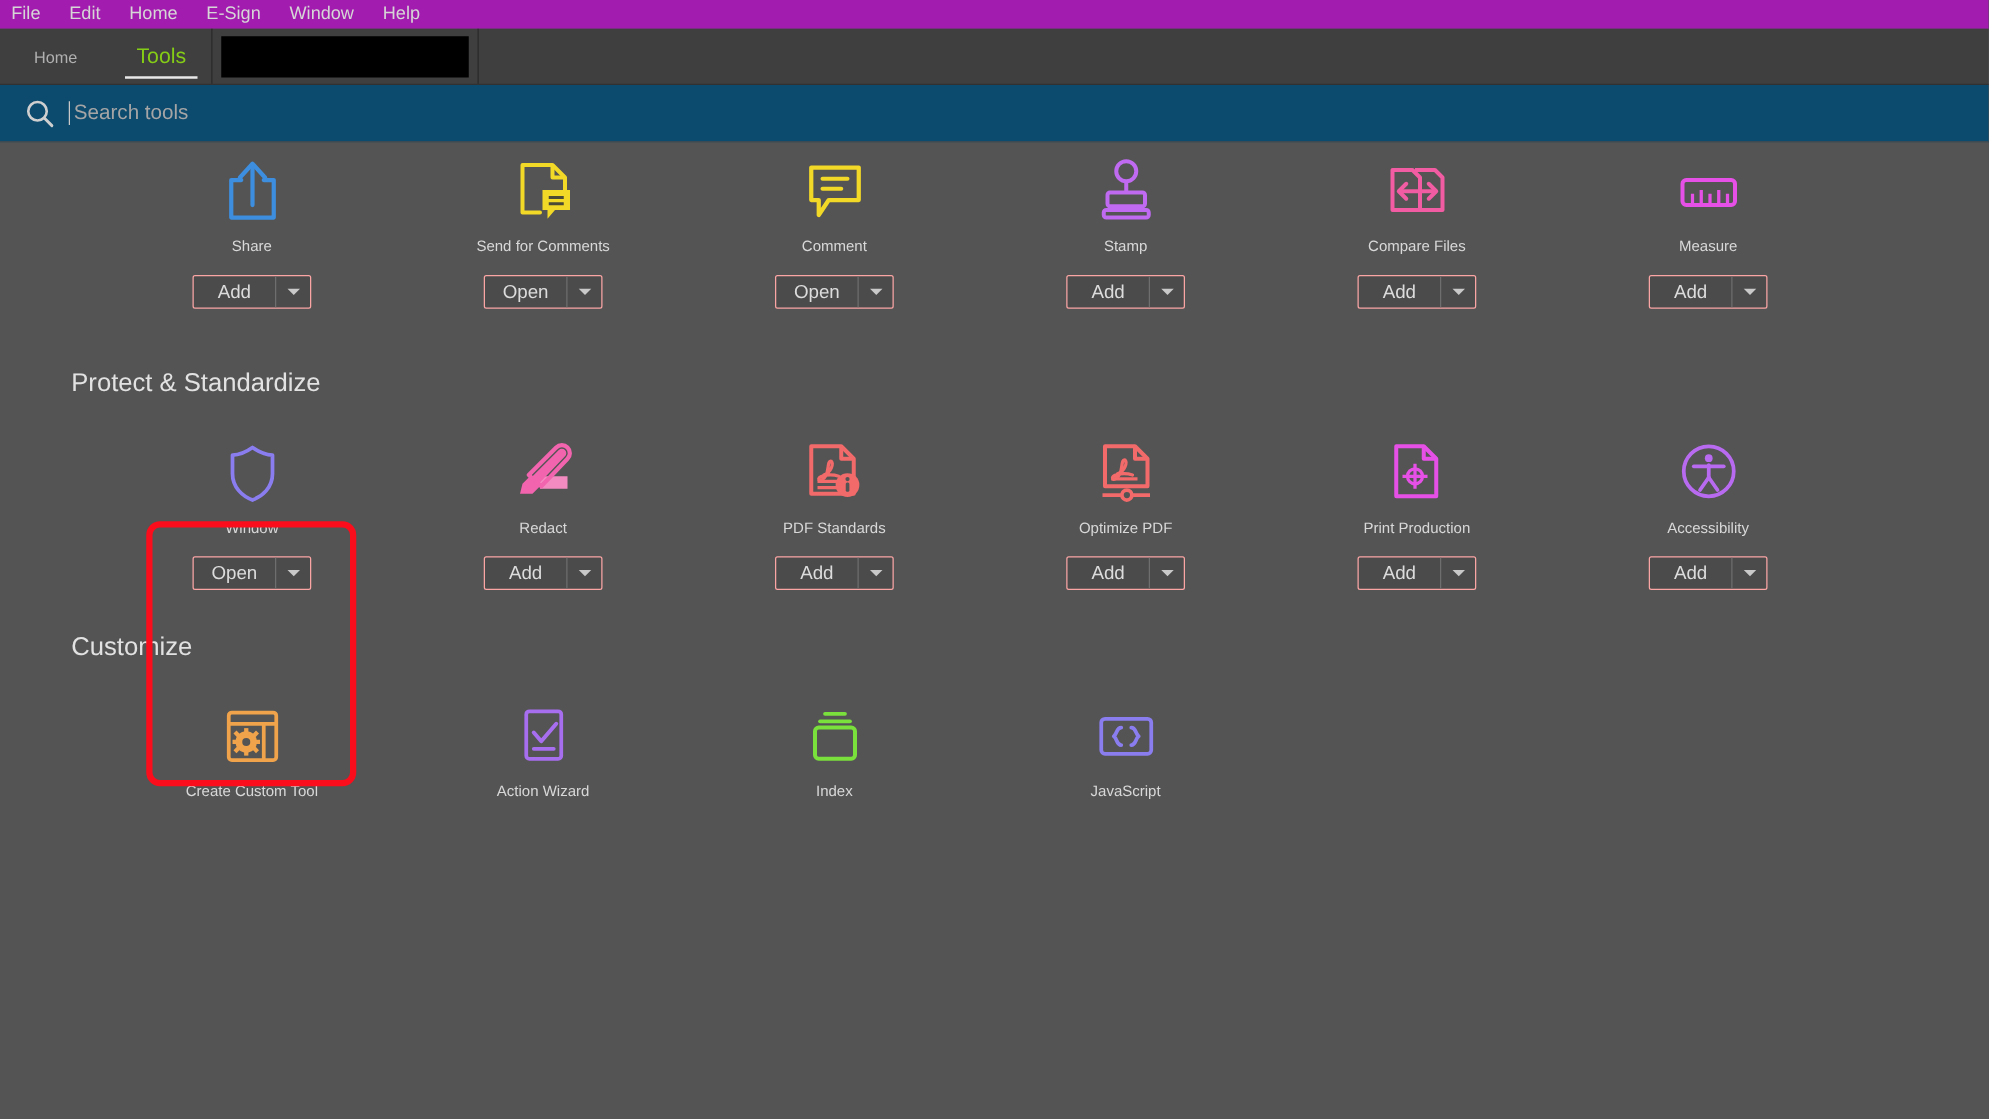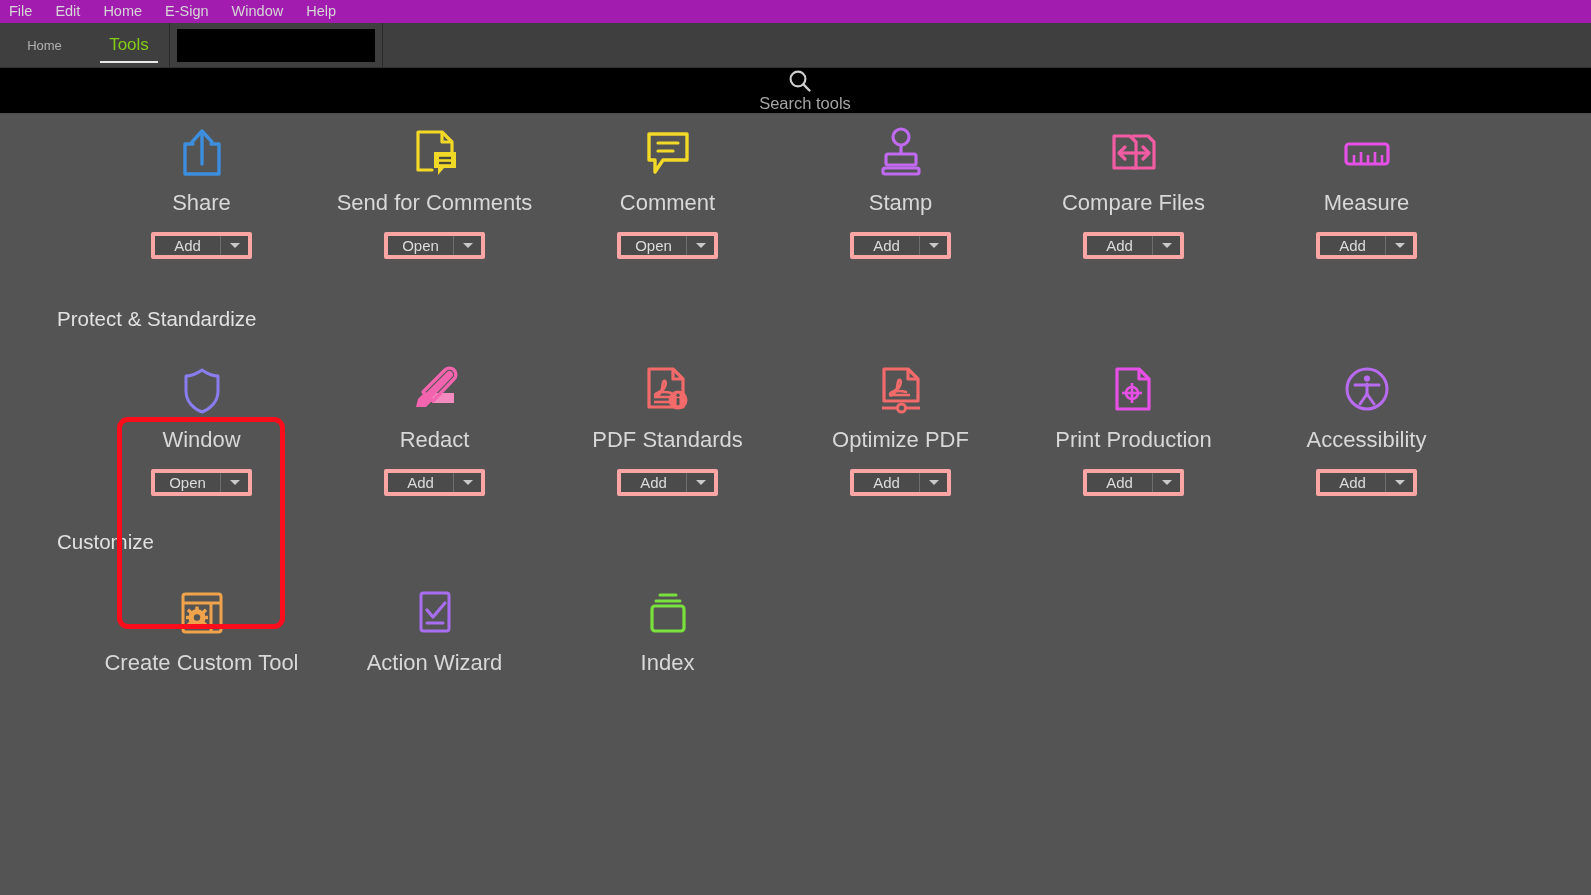--- a/index.html
+++ b/index.html
@@ -59,26 +59,25 @@
     width: 212px;
     display: flex; align-items: center; justify-content: center;
   }
   .redacted-doc-tab .blackbox {
     width: 198px; height: 33px; background: #000000;
   }
 
   
   .searchbar {
     height: 46px;
-    background: #000000;
+    background: #0c4a6e;
     display: flex;
     align-items: center;
     padding-left: 19px;
     border-bottom: 1px solid #4b4b4b;
-    flex-direction: column;
   }
   .search-icon { width: 26px; height: 26px; flex: 0 0 auto; margin-right: 10px; }
   .search-caret {
     width: 1px; height: 19px; background: #c8c8c8; margin-right: 3px;
   }
   .search-placeholder { color: #a5a5a5; font-size: 16.5px; }
 
   
   .content {
     background: #545454;
@@ -106,31 +105,31 @@
     align-items: center;
     position: relative;
   }
   .tile-icon {
     height: 62px;
     display: flex; align-items: center; justify-content: center;
     margin-bottom: 6px;
   }
   .tile-label {
     color: #d8d8d8;
-    font-size: 22px;
+    font-size: 12px;
     text-align: center;
     white-space: nowrap;
     margin-bottom: 16px;
   }
 
   
   .splitbtn {
     display: inline-flex;
     height: 27px;
-    border: 4px solid #fca5a5;
+    border: 1px solid #fca5a5;
     border-radius: 2px;
     background: #4b4b4b;
     overflow: hidden;
     cursor: default;
   }
   .splitbtn .main {
     min-width: 66px;
     padding: 0 12px;
     display: flex; align-items: center; justify-content: center;
     color: #dcdcdc;
@@ -475,16 +474,26 @@
       <div class="tile-icon">
         <svg width="62" height="58" viewBox="0 0 62 58">
           <line x1="23" y1="11" x2="39" y2="11" stroke="#7ae03c" stroke-width="3.0" stroke-linecap="round"></line>
           <line x1="19" y1="17" x2="43" y2="17" stroke="#7ae03c" stroke-width="3.0" stroke-linecap="round"></line>
           <rect x="15" y="22" width="32" height="25" rx="3" fill="none" stroke="#7ae03c" stroke-width="3.2"></rect>
         </svg>
       </div>
       <div class="tile-label">Index</div>
     </div>
 
+    <div class="tile">
+      <div class="tile-icon">
+        <svg width="62" height="58" viewBox="0 0 62 58">
+          <rect x="11" y="15" width="40" height="28" rx="3" fill="none" stroke="#8a7df0" stroke-width="3.0"></rect>
+          <path d="M27 22 C23 22 24 27 21 29 C24 31 23 36 27 36" fill="none" stroke="#8a7df0" stroke-width="3.0" stroke-linecap="round" stroke-linejoin="round"></path>
+          <path d="M35 22 C39 22 38 27 41 29 C38 31 39 36 35 36" fill="none" stroke="#8a7df0" stroke-width="3.0" stroke-linecap="round" stroke-linejoin="round"></path>
+        </svg>
+      </div>
+      <div class="tile-label">JavaScript</div>
+    </div>
   </div>
 
   <div class="highlight-box" style="left:117px; top:303px; width:168px; height:212px;"></div>
 </div>
 
 </body></html>

